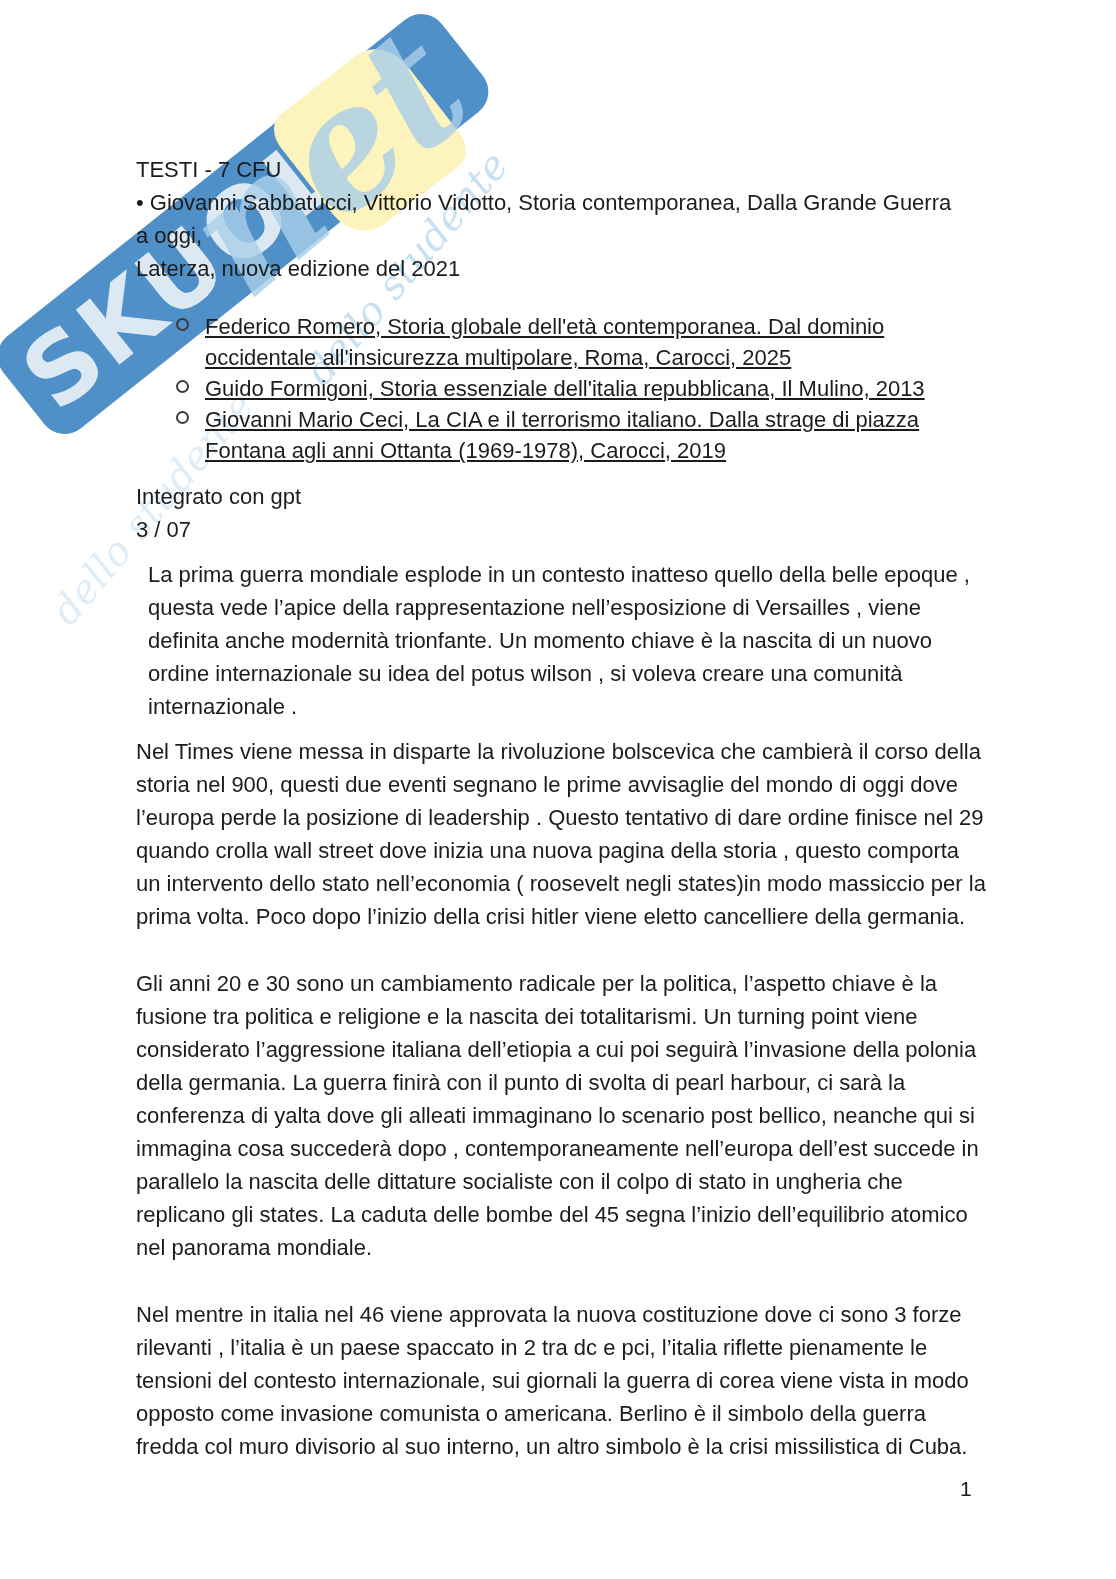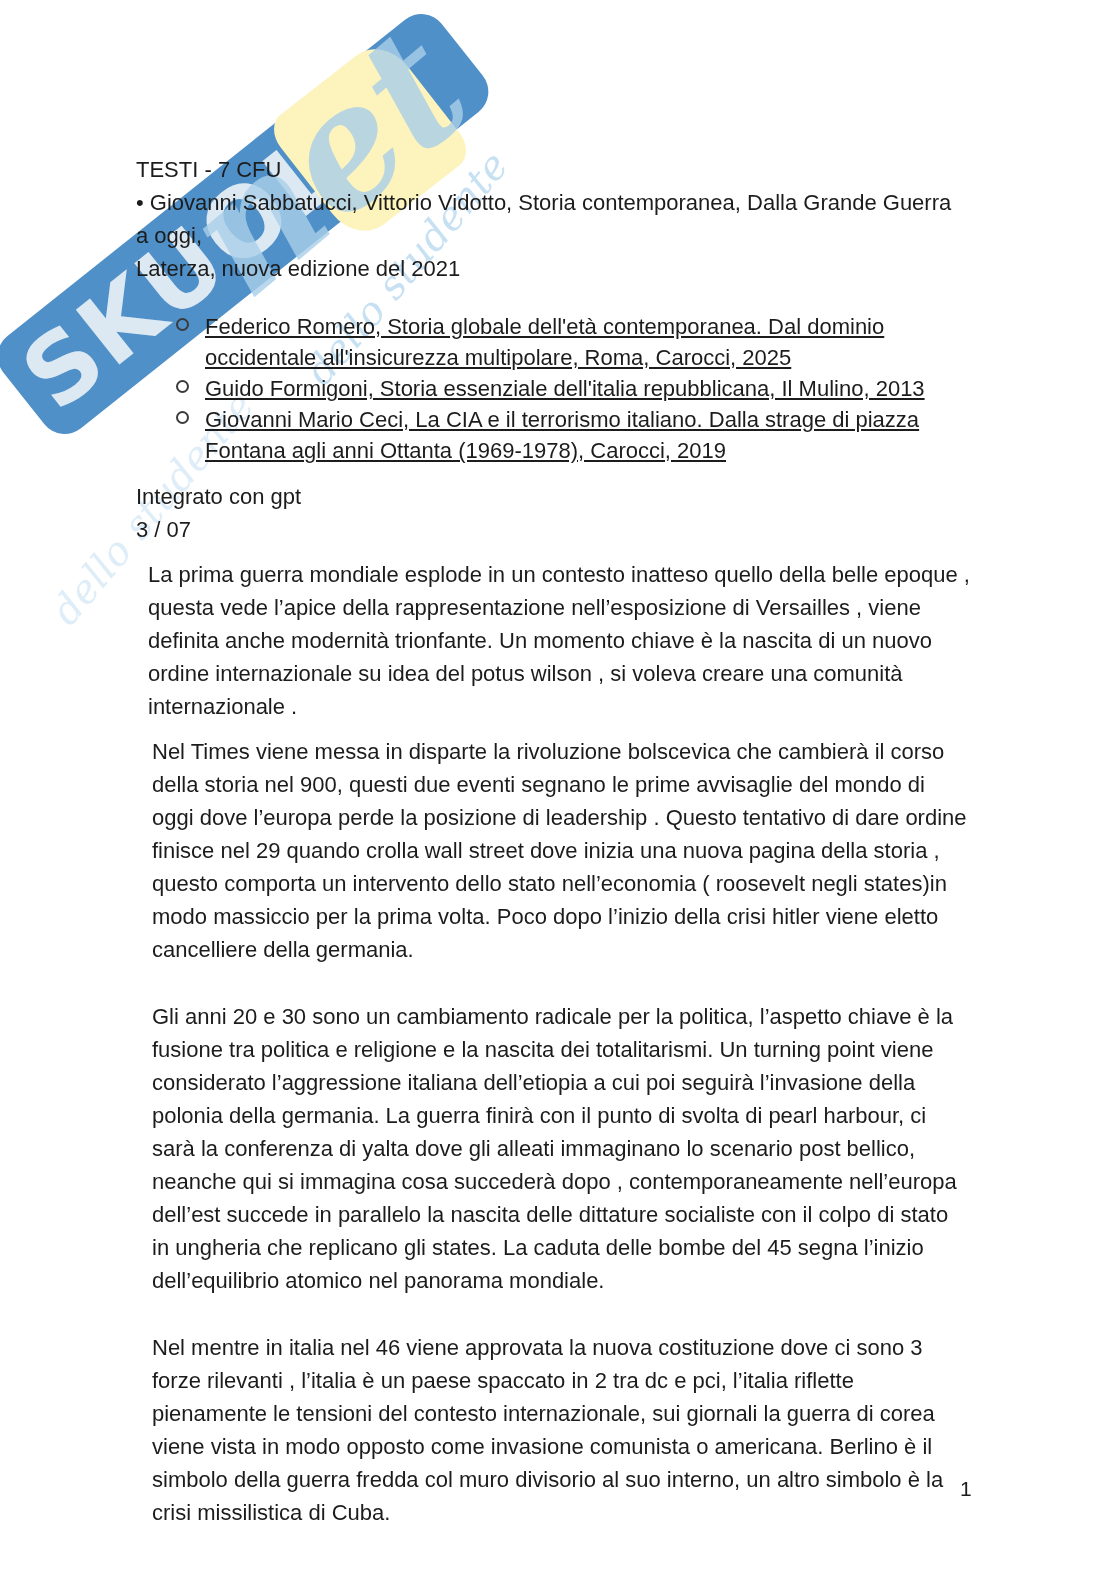--- a/index.html
+++ b/index.html
@@ -115,21 +115,21 @@
     position: absolute;
     left: 40px;
     top: 7px;
     width: 9px;
     height: 9px;
     border: 2px solid #3a3a3a;
     border-radius: 50%;
     background: transparent;
   }
   .meta-block { margin-top: 14px; }
-  .para { margin: 16px; }
+  .para { margin: 0; }
   .para + .para { margin-top: 34px; }
   .para-first { margin: 12px; }
 
   .page-number {
     position: absolute;
     left: 960px;
     top: 1474px;
     font-size: 21px;
     line-height: 30px;
     z-index: 10;

